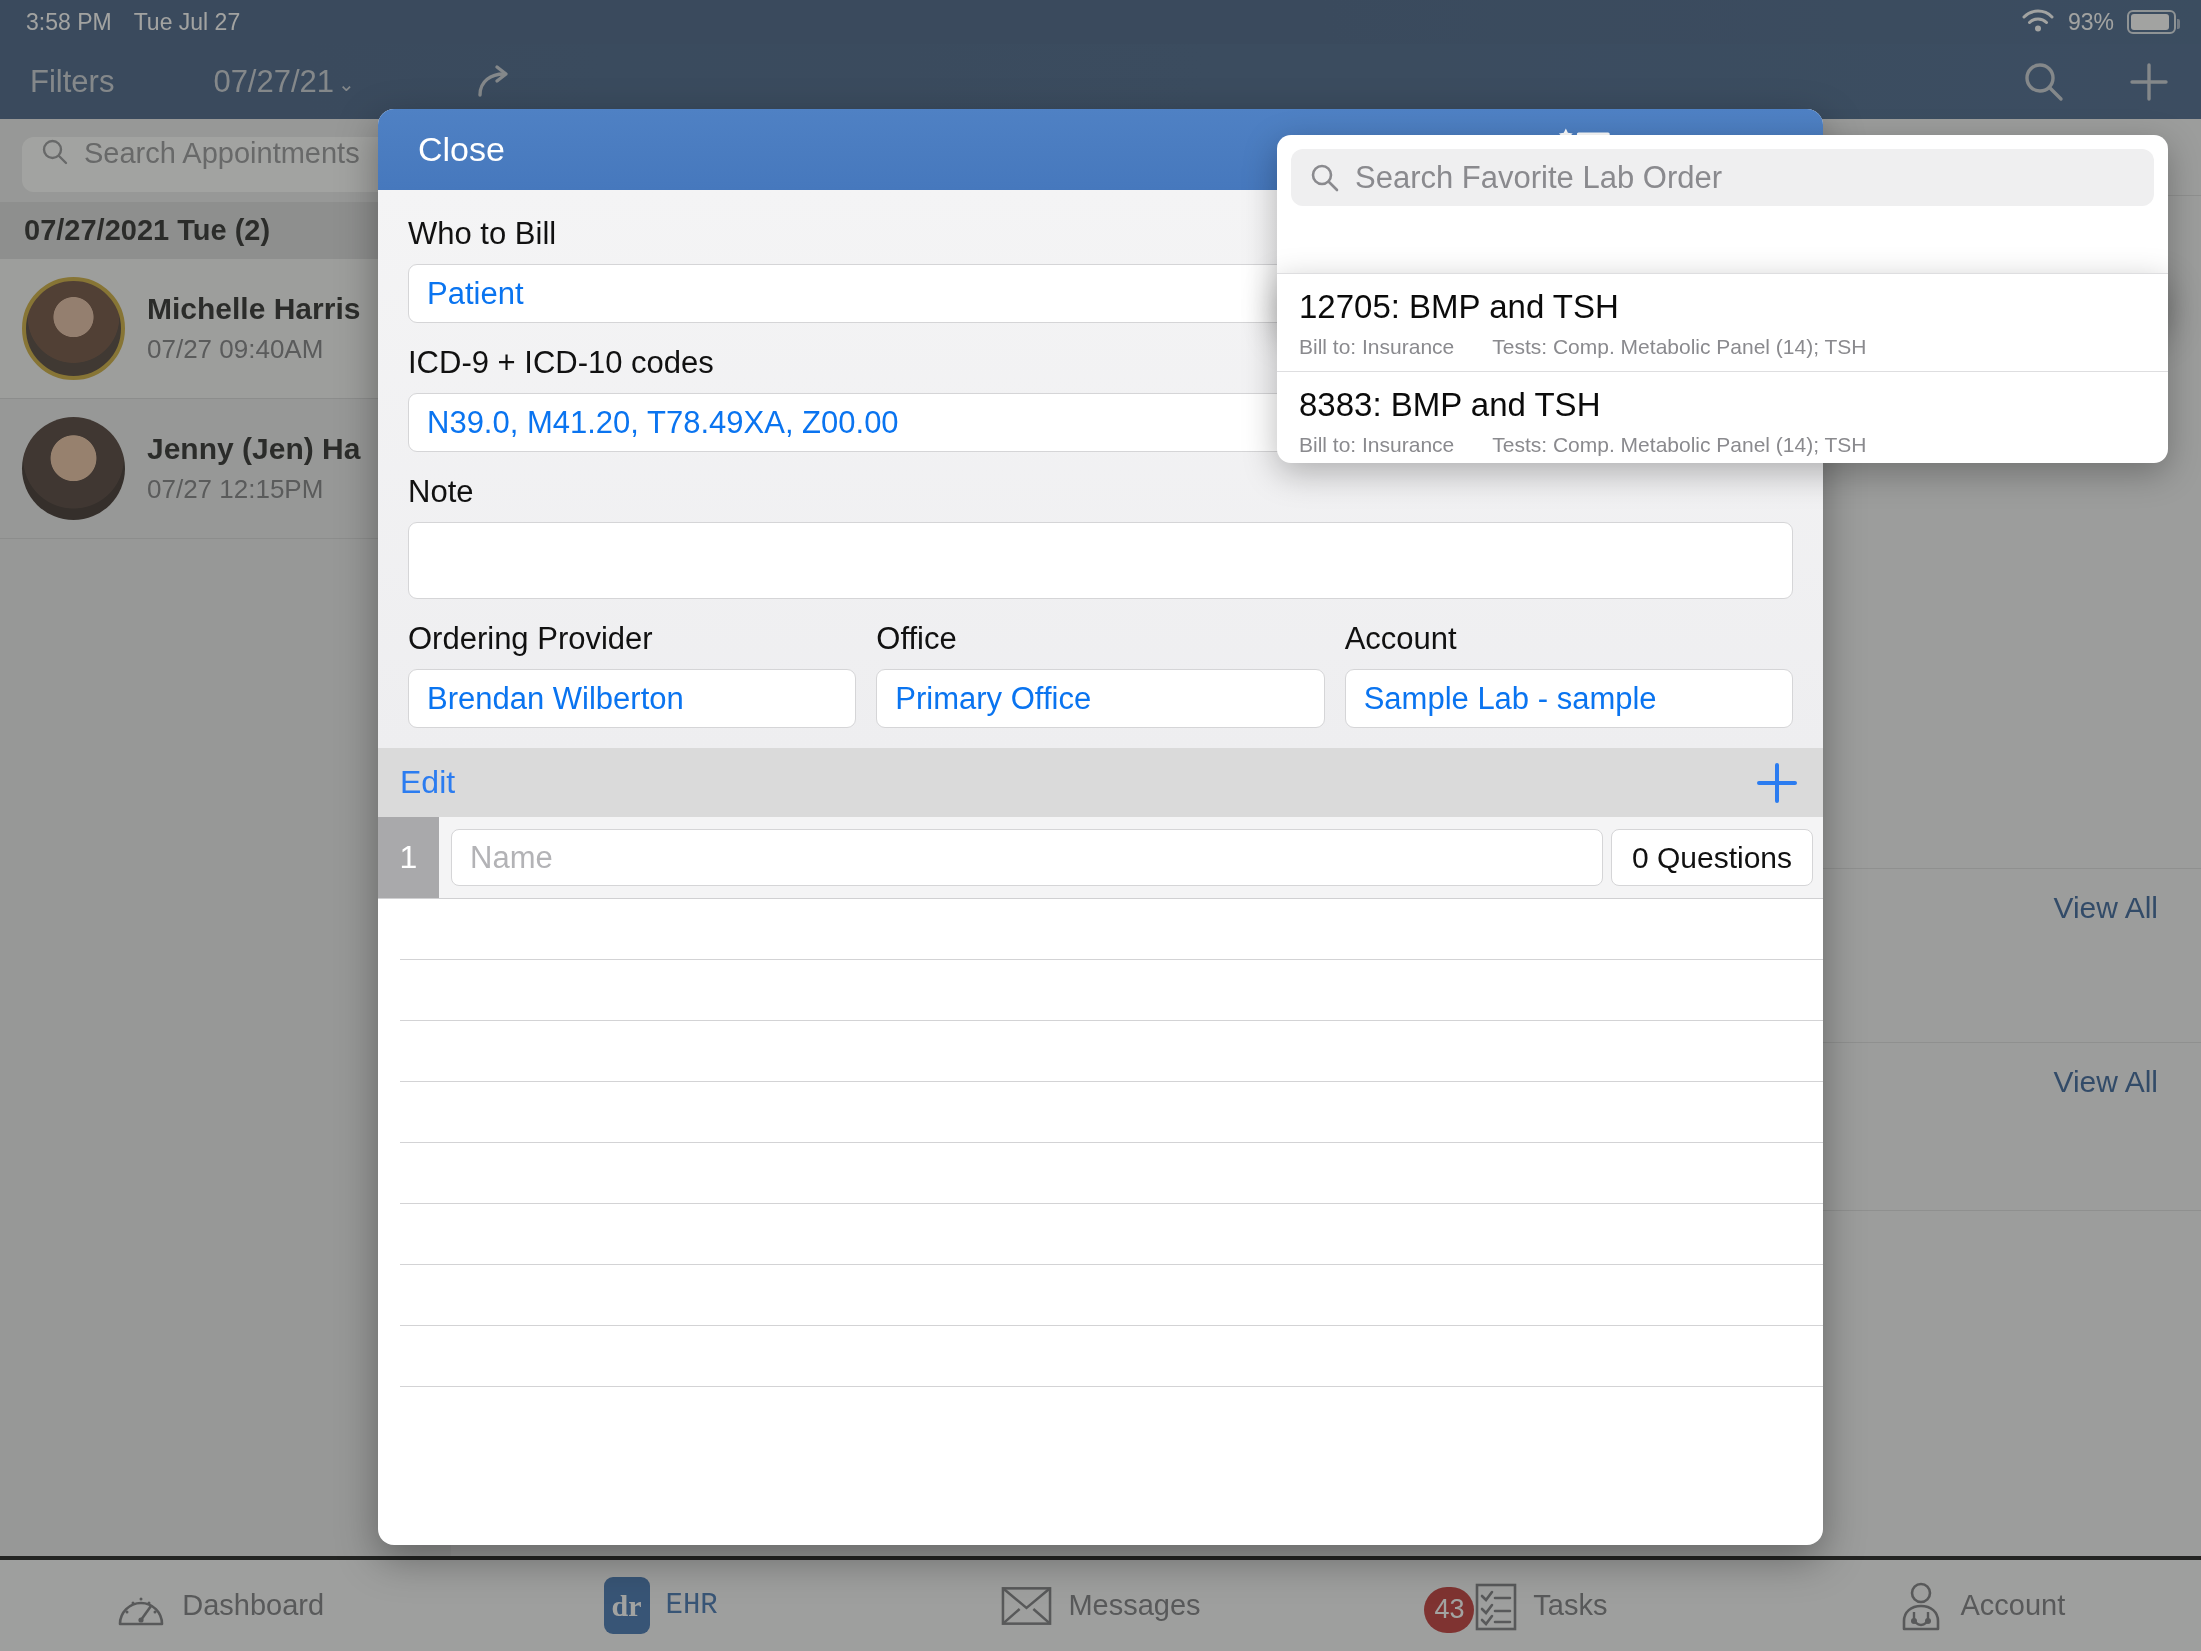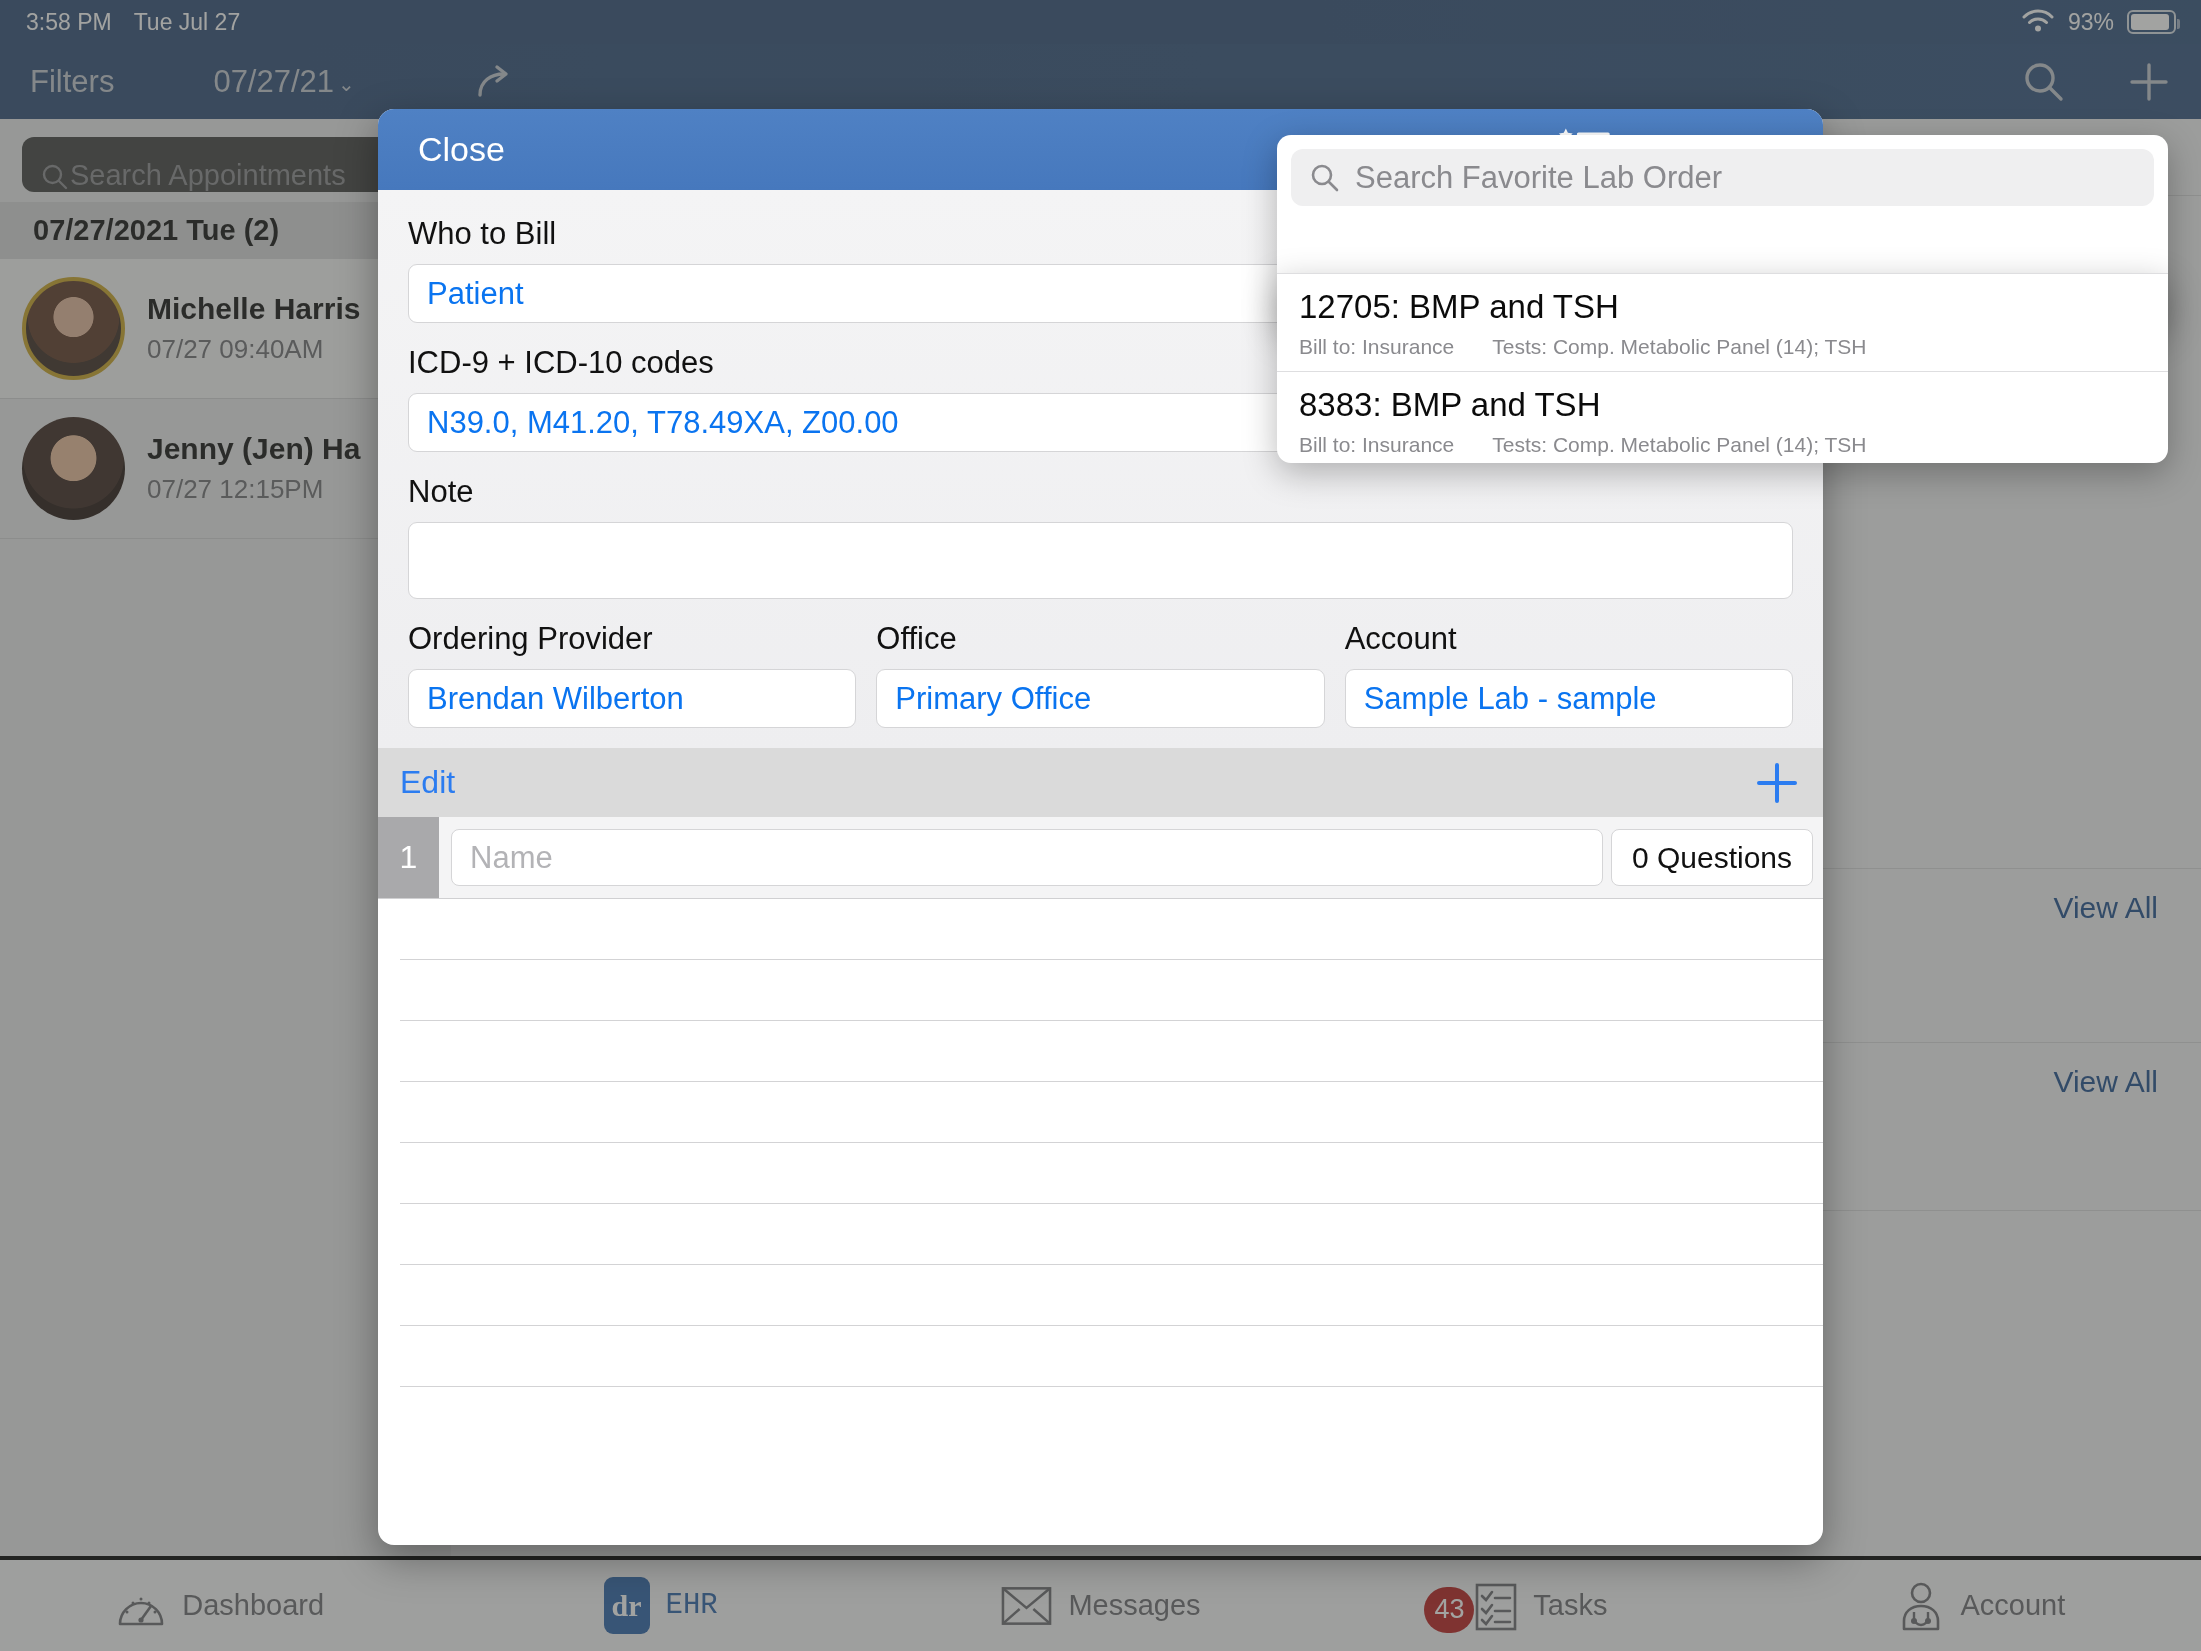--- a/index.html
+++ b/index.html
@@ -44,26 +44,26 @@
   .nav-chev { font-size: 20px; position: relative; top: -4px; }
   .nav-share { margin-left: 117px; }
   .nav-right-icons { margin-left: auto; display: flex; align-items: center; gap: 59px; }
 
   
   .sidebar {
     position: absolute; left: 0; top: 119px; width: 451px; bottom: 0;
     background: #e9e9ea;
   }
   .search-appt {
-    margin: 18px 22px 10px 22px; height: 55px; background: #404040;
-    border-radius: 12px; display: flex; align-items: flex-end; 
+    margin: 18px 22px 10px 22px; height: 55px; background: #ffffff;
+    border-radius: 12px; display: flex; align-items: flex-start; gap: 14px;
     padding: 0 18px; color: #8a8a8e; font-size: 29px; overflow:hidden; white-space:nowrap;
   }
   .date-header {
-    background: #d6d6d8; padding: 12px 33px; font-size: 29px; font-weight: 700; color: #111;
+    background: #d6d6d8; padding: 12px 24px; font-size: 29px; font-weight: 700; color: #111;
   }
   .appt-row {
     display: flex; align-items: center; gap: 22px; padding: 18px 22px;
     border-bottom: 1px solid #d3d3d5; background:#f4f4f5;
   }
   .appt-row.alt { background: #e9e9ea; }
   .avatar {
     width: 103px; height: 103px; border-radius: 50%; flex: 0 0 103px;
     background: #b98f6e; overflow: hidden; position: relative;
   }

